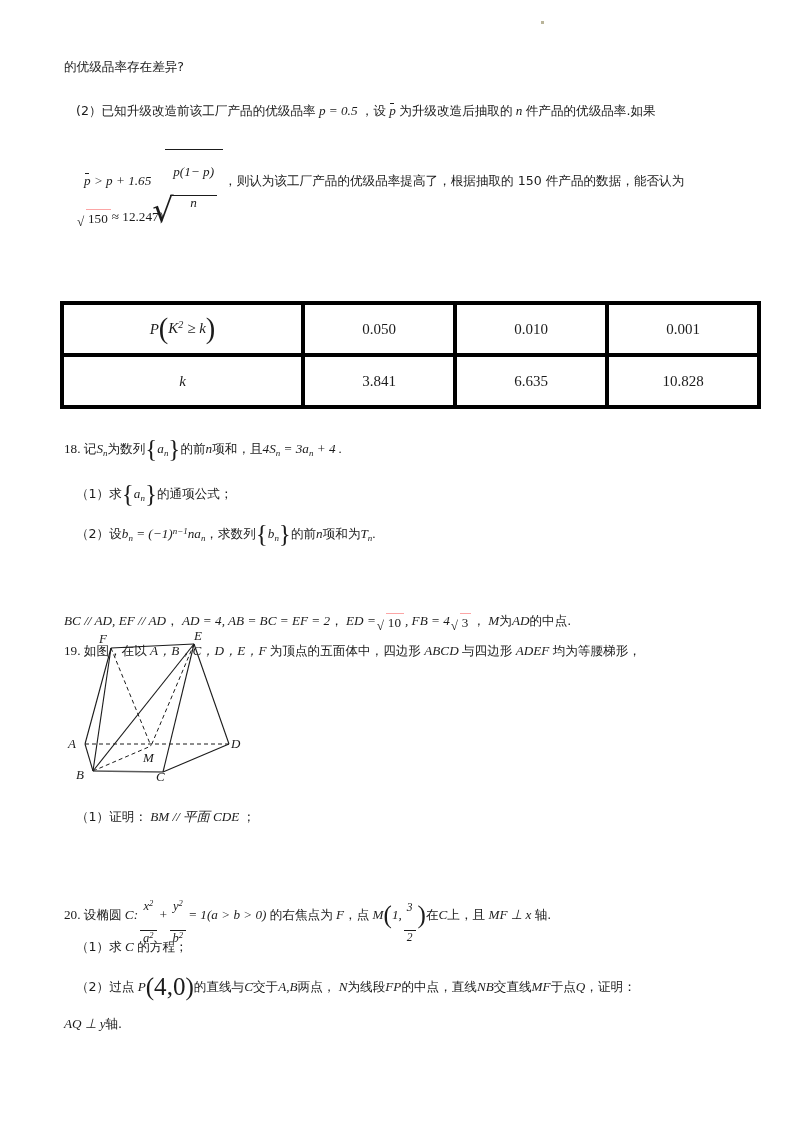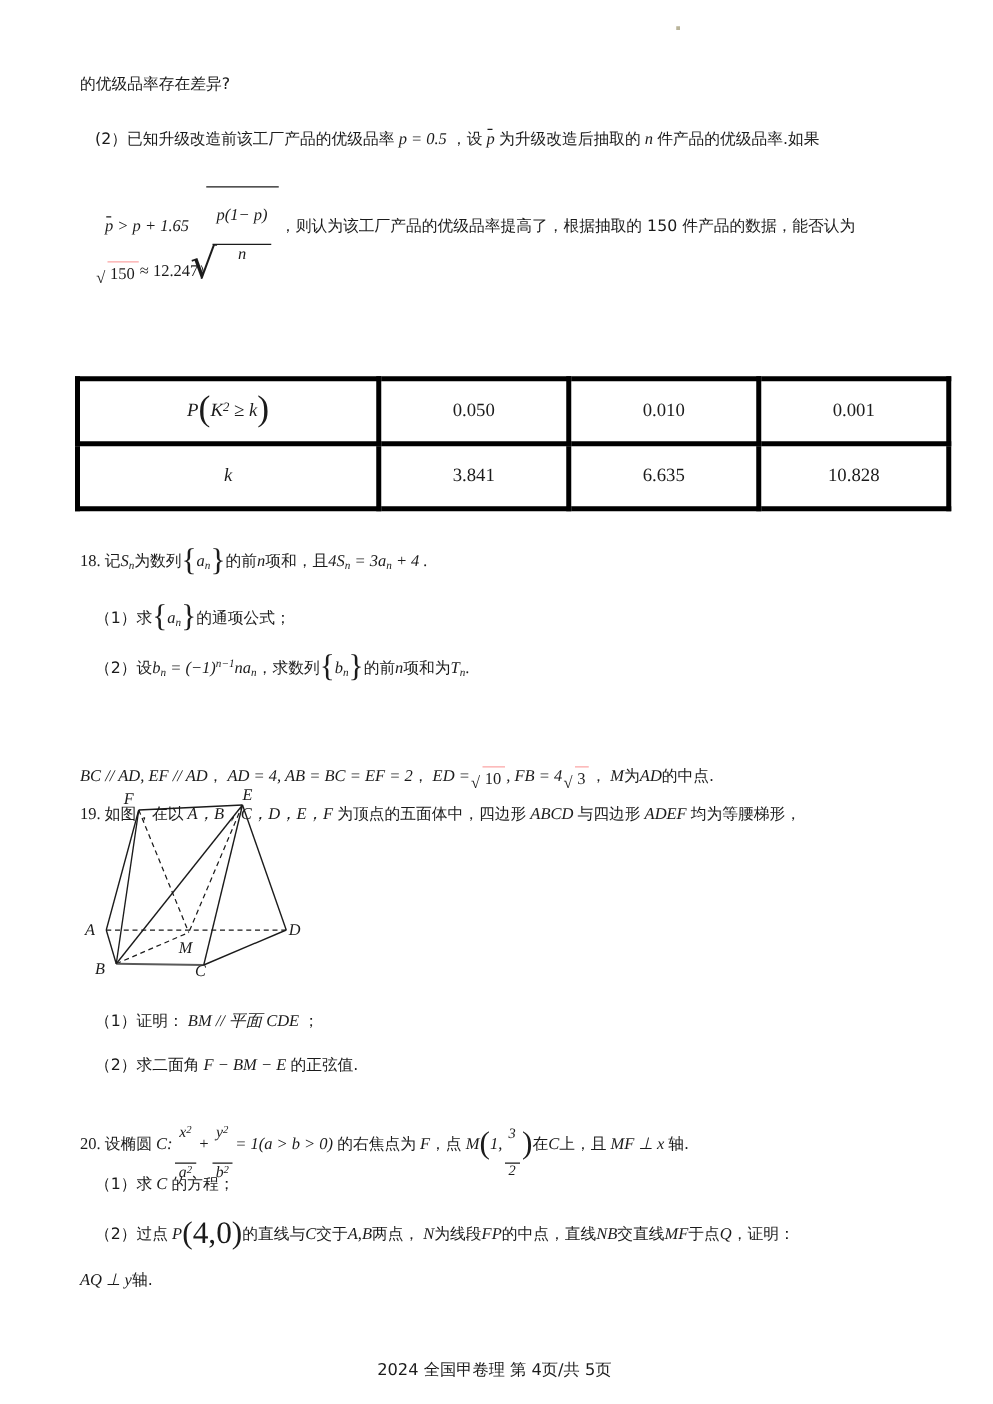--- a/index.html
+++ b/index.html
@@ -273,25 +273,20 @@
   <div class="figlabel" style="left:143px; top:750px;">M</div>
   <div class="figlabel" style="left:76px; top:767px;">B</div>
   <div class="figlabel" style="left:156px; top:769px;">C</div>
 
   <div class="line" style="left:76px; top:808px;">
     <span class="cn">（1）</span><span class="cn">证明：</span>
     <span class="it">BM // 平面 CDE</span>
     <span class="cn">；</span>
   </div>
 
-  <div class="line" style="left:76px; top:843px;">
-    <span class="cn">（2）</span><span class="cn">求二面角</span>
-    <span class="it">F − BM − E</span>
-    <span class="cn">的正弦值.</span>
-  </div>
 
   <div class="line" style="left:64px; top:885px;">
     <span class="num">20.</span>
     <span class="cn">设椭圆</span>
     <span class="it">C</span><span class="it">:</span><span class="frac" style="font-size:12.6px;"><span class="nu it"><span>x</span><sup>2</sup></span><span class="de it"><span>a</span><sup>2</sup></span></span><span class="it">+</span><span class="frac" style="font-size:12.6px;"><span class="nu it"><span>y</span><sup>2</sup></span><span class="de it"><span>b</span><sup>2</sup></span></span><span class="it">= 1(a &gt; b &gt; 0)</span>
     <span class="cn">的右焦点为</span>
     <span class="it">F</span><span class="cn">，点</span>
     <span class="it">M</span><span class="paren-big">(</span><span class="it">1</span><span class="it">,</span><span class="frac" style="font-size:11.5px;"><span class="nu it">3</span><span class="de it">2</span></span><span class="paren-big">)</span><span class="cn">在</span><span class="it">C</span><span class="cn">上，且</span>
     <span class="it">MF ⊥ x</span>
     <span class="cn">轴.</span>
@@ -306,15 +301,14 @@
   <div class="line" style="left:76px; top:978px;">
     <span class="cn">（2）</span><span class="cn">过点</span>
     <span class="it">P</span><span class="paren-big">(4,0)</span><span class="cn">的直线与</span><span class="it">C</span><span class="cn">交于</span><span class="it">A,B</span><span class="cn">两点，</span>
     <span class="it">N</span><span class="cn">为线段</span><span class="it">FP</span><span class="cn">的中点，直线</span><span class="it">NB</span><span class="cn">交直线</span><span class="it">MF</span><span class="cn">于点</span><span class="it">Q</span><span class="cn">，证明：</span>
   </div>
 
   <div class="line" style="left:64px; top:1015px;">
     <span class="it">AQ ⊥ y</span><span class="cn">轴.</span>
   </div>
 
-  <div class="footer" style="top:1087px;">2024 全国甲卷理  第 4页/共 5页</div>
 
 </div>
 
 </body></html>

